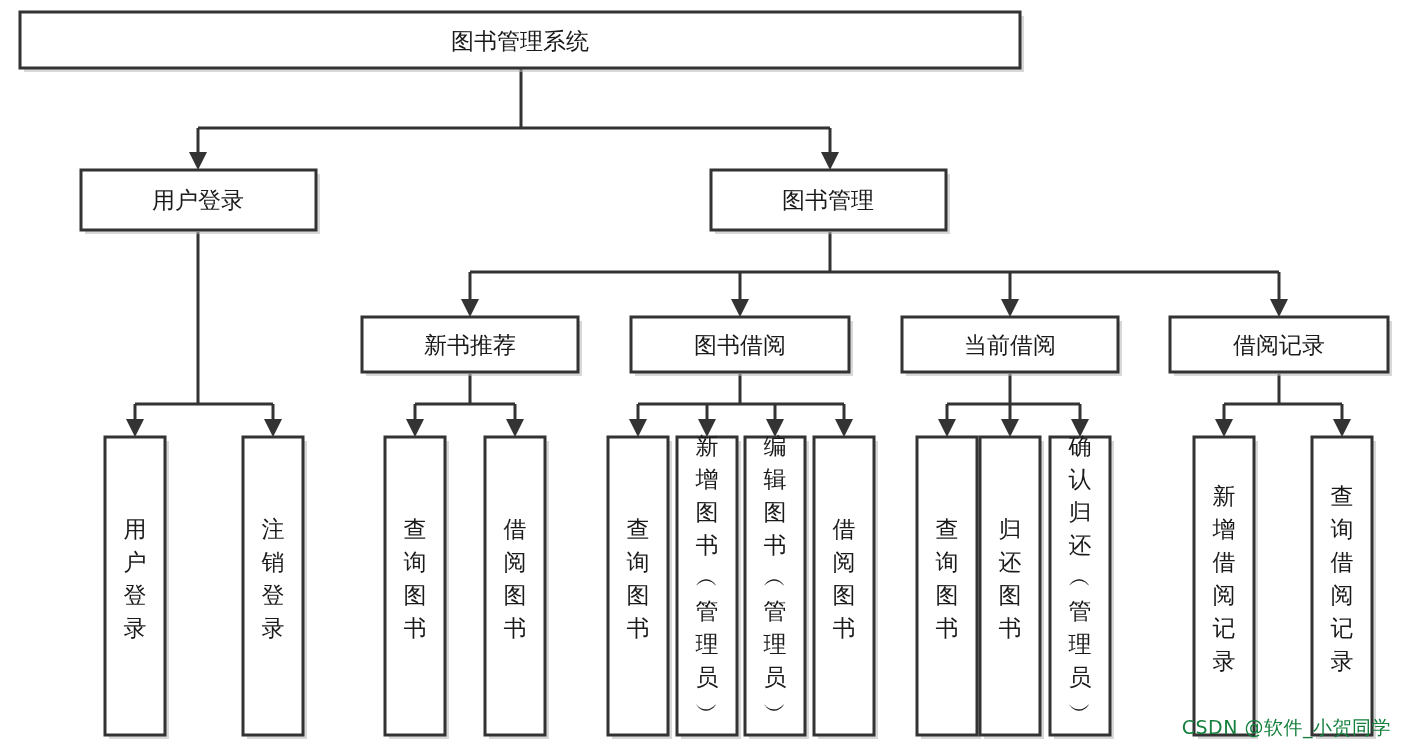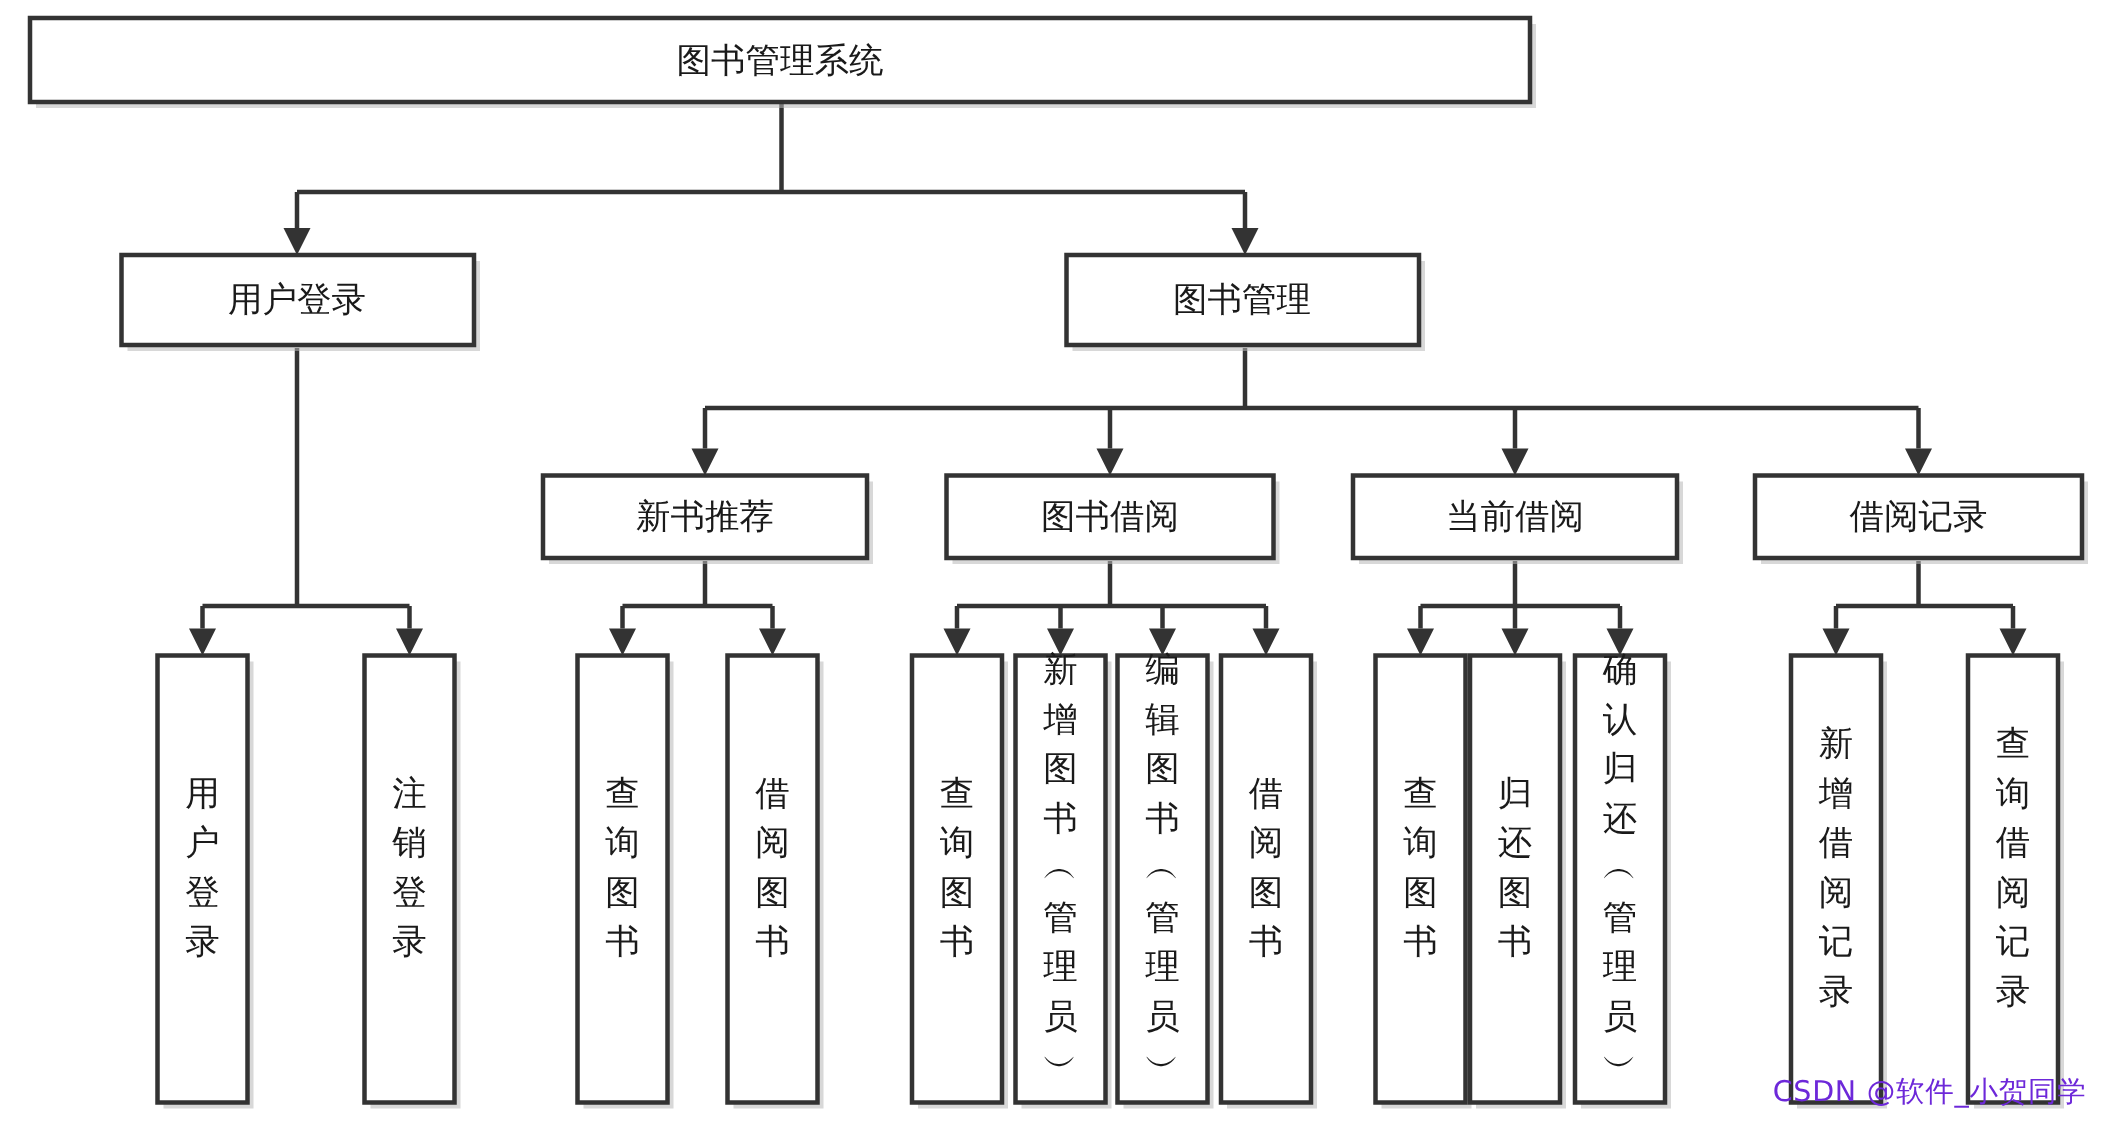--- a/index.html
+++ b/index.html
@@ -57,21 +57,21 @@
     font-size: 23px;
     fill: #1a1a1a;
     text-anchor: middle;
   }
   .watermark {
     position: absolute;
     right: 14px;
     bottom: 6px;
     font-family: "DejaVu Sans", "Liberation Sans", sans-serif;
     font-size: 19px;
-    color: #6d28d9;
+    color: #15803d;
     white-space: nowrap;
     letter-spacing: 0.5px;
   }
 </style>
 </head>
 <body>
 
 <div id="diagram-root">
   <svg class="flow" viewBox="0 0 1405 747" xmlns="http://www.w3.org/2000/svg">
 

